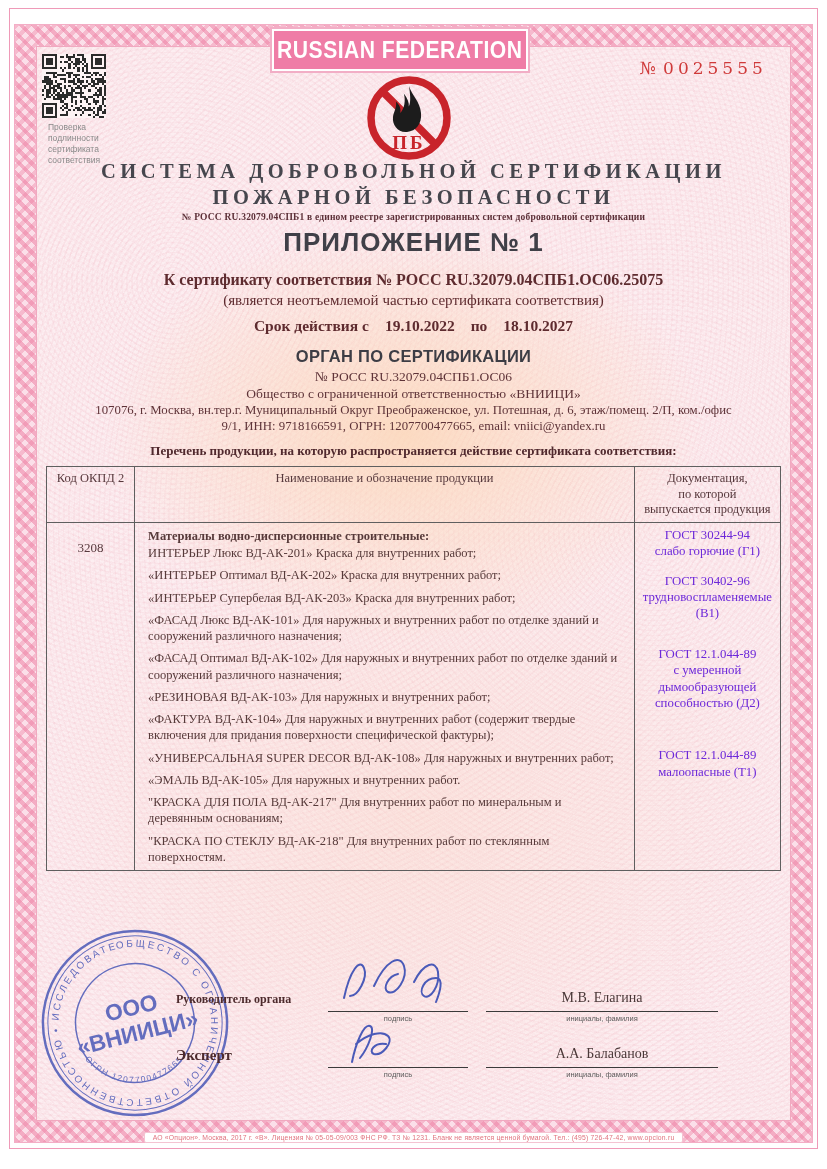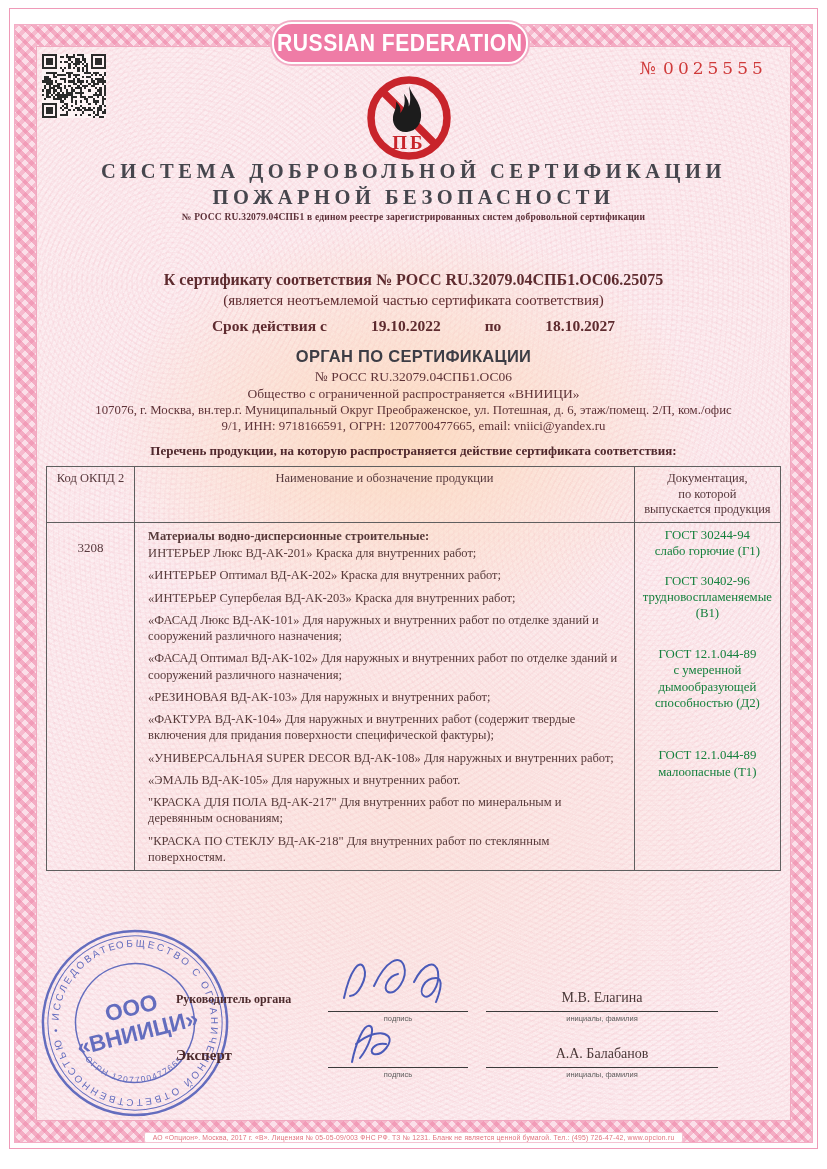--- a/index.html
+++ b/index.html
@@ -18,59 +18,59 @@
          radial-gradient(ellipse 430px 300px at 49% 36%, rgba(252,216,186,.85), rgba(252,216,186,0) 70%),
          radial-gradient(ellipse 520px 420px at 50% 72%, rgba(250,214,196,.40), rgba(250,214,196,0) 72%),
          repeating-radial-gradient(circle at 18% 22%, rgba(233,148,164,.08) 0 1.5px, transparent 1.5px 5px),
          repeating-radial-gradient(circle at 82% 45%, rgba(233,148,164,.08) 0 1.5px, transparent 1.5px 5px),
          repeating-linear-gradient(32deg, rgba(240,168,186,.07) 0 2px, transparent 2px 5px),
          repeating-linear-gradient(-32deg, rgba(240,168,186,.07) 0 2px, transparent 2px 5px),
          #fceef1;}
   .abs{position:absolute;z-index:2;}
   .ctr{left:0;right:0;text-align:center;}
   
-  #banner{left:272px;top:22px;width:252px;height:38px;background:#ef7ca6;border:2.5px solid #ffffff;
-          box-shadow:0 0 0 2px #f2aec6;border-radius:20px;display:flex;align-items:center;justify-content:center;z-index:3;}
+  #banner{left:272px;top:29px;width:252px;height:38px;background:#ef7ca6;border:2.5px solid #ffffff;
+          box-shadow:0 0 0 2px #f2aec6;border-radius:0;display:flex;align-items:center;justify-content:center;z-index:3;}
   #banner span{color:#ffffff;font-family:"Liberation Sans",sans-serif;font-weight:700;font-size:22px;
           letter-spacing:.5px;transform:scale(.96,1.12);white-space:nowrap;}
   #qrblock{left:40px;top:54px;width:96px;z-index:2;}
   #qrblock svg{display:block;width:64px;height:64px;margin-left:2px;background:#fdf3f4;}
   #qrcap{margin-top:4px;font-family:"Liberation Sans",sans-serif;font-size:8.5px;line-height:1.3;
          color:#8a8a8a;white-space:pre-line;text-align:left;padding-left:8px;}
   #serial{left:640px;top:58px;font-family:"DejaVu Serif",serif;font-size:17px;color:#cf3a3a;letter-spacing:1px;}
   #serial .digits{letter-spacing:4px;margin-left:6px;}
   #fireicon{left:364px;top:72px;width:90px;height:92px;}
   
   #title1{top:160px;font-weight:700;font-size:20.5px;letter-spacing:4.5px;color:#46464d;}
   #title2{top:186px;font-weight:700;font-size:20.5px;letter-spacing:4.5px;color:#46464d;}
   #registry{top:212px;font-weight:700;font-size:9.5px;color:#5c3038;letter-spacing:.2px;}
   #annex{top:227px;font-family:"Liberation Sans",sans-serif;font-weight:700;font-size:26px;color:#404048;letter-spacing:1px;}
   #toline{top:271px;font-weight:700;font-size:16px;color:#5e2b2f;}
   #integral{top:292px;font-weight:400;font-size:15px;color:#5e2b2f;}
   #validity{top:317px;font-weight:700;font-size:15.5px;color:#5e2b2f;}
-  #validity span{margin:0 22px;}
+  #validity span{margin:0 8px;}
   #orghdr{top:347px;font-family:"Liberation Sans",sans-serif;font-weight:700;font-size:16.5px;color:#3d3d45;letter-spacing:.3px;}
   #orgnum{top:369px;font-size:13.5px;color:#5e3338;}
   #orgname{top:386px;font-size:13.5px;color:#5e3338;}
   #addr1{top:403px;font-size:12.8px;color:#5e3338;}
   #addr2{top:419px;font-size:12.8px;color:#5e3338;}
   #intro{top:443px;font-weight:700;font-size:13px;color:#50292e;}
   
   #prodtable{left:46px;top:466px;width:735px;border-collapse:collapse;z-index:2;position:absolute;border-radius:27px;}
   #prodtable th,#prodtable td{border:1px solid #5f5f5f;vertical-align:top;}
   #prodtable th{font-weight:400;font-size:12.5px;color:#57393d;text-align:center;padding:4px 2px;}
   th.h3{white-space:pre-line;line-height:1.25;}
   #col1{width:88px;} #col2{width:499px;} #col3{width:146px;}
   td.code{text-align:center;font-size:13px;color:#57393d;padding-top:17px;margin-top:29px;}
   td.prods{padding:5px 12px 5px 13px;}
   .prod{font-size:12.5px;line-height:1.3;color:#573a3a;margin-bottom:6px;}
   .prod-list .prod:nth-child(1){font-weight:700;margin-bottom:1px;}
   .prod-list .prod:last-child{margin-bottom:0;}
   td.docs{text-align:center;padding-top:4px;}
-  .doc{font-size:12.8px;line-height:1.28;color:#15803d;white-space:pre-line;}
+  .doc{font-size:12.8px;line-height:1.28;color:#6d28d9;white-space:pre-line;}
   .doc-1{margin-top:13px;} .doc-2{margin-top:24px;} .doc-3{margin-top:36px;}
   
   #stamp{left:36px;top:924px;width:198px;height:198px;opacity:.82;transform:rotate(-14deg);}
   #headlbl{left:176px;top:992px;font-weight:700;font-size:12px;color:#4c2a2c;}
   #expertlbl{left:176px;top:1047px;font-weight:700;font-size:15px;color:#4c2a2c;}
   .sigline{border-top:1px solid #3a3a3a;height:0;}
   #sline1{left:328px;top:1011px;width:140px;} #nline1{left:486px;top:1011px;width:232px;}
   #sline2{left:328px;top:1067px;width:140px;} #nline2{left:486px;top:1067px;width:232px;}
   .smallcap{font-family:"Liberation Sans",sans-serif;font-size:7.5px;color:#5c5c5c;text-align:center;}
   #scap1{left:328px;top:1014px;width:140px;} #ncap1{left:486px;top:1014px;width:232px;}
@@ -404,46 +404,51 @@
           <rect x="15" y="27" width="1" height="1"></rect>
           <rect x="17" y="27" width="1" height="1"></rect>
           <rect x="21" y="27" width="1" height="1"></rect>
           <rect x="24" y="27" width="1" height="1"></rect>
           <rect x="25" y="27" width="1" height="1"></rect>
           <rect x="23" y="28" width="1" height="1"></rect>
           <rect x="26" y="28" width="1" height="1"></rect>
           <rect x="27" y="28" width="1" height="1"></rect>
         </g>
     </svg>
+    <div id="qrcap">Проверка
+подлинности
+сертификата
+соответствия</div>
   </div>
 
   <div id="serial" class="abs">
     <span>№</span><span class="digits">0025555</span>
   </div>
 
   <svg id="fireicon" class="abs" viewBox="0 0 90 92">
     <circle cx="45" cy="46" r="38" fill="none" stroke="#c8242b" stroke-width="7.5"></circle>
     <line x1="18" y1="19" x2="72" y2="73" stroke="#c8242b" stroke-width="7.5"></line>
     <path fill="#1c1c1c" d="M45,14 C48,24 56,29 57,41 C58,52 52,59 43,60 C34,61 28,53 29,45 C29.6,39.5 33,36 32,29.5 C36,33.5 37.2,37 36.2,41 C40.5,36.5 41.8,28.5 39.8,21.5 C43.5,26.5 45.3,30.5 44.8,34.5 C47.3,29.5 46,21.5 45,14 Z"></path>
     <text x="45" y="77" text-anchor="middle" font-family="Liberation Serif, serif" font-weight="bold" font-size="19" letter-spacing="3" fill="#c8242b">ПБ</text>
   </svg>
 
   <div id="title1" class="abs ctr">СИСТЕМА ДОБРОВОЛЬНОЙ СЕРТИФИКАЦИИ</div>
   <div id="title2" class="abs ctr">ПОЖАРНОЙ БЕЗОПАСНОСТИ</div>
   <div id="registry" class="abs ctr">№ РОСС RU.32079.04СПБ1 в едином реестре зарегистрированных систем добровольной сертификации</div>
+  <div id="annex" class="abs ctr">ПРИЛОЖЕНИЕ № 1</div>
 
   <div id="toline" class="abs ctr">К сертификату соответствия № РОСС RU.32079.04СПБ1.ОС06.25075</div>
   <div id="integral" class="abs ctr">(является неотъемлемой частью сертификата соответствия)</div>
   <div id="validity" class="abs ctr">
     <span>Срок действия с</span><span>19.10.2022</span><span>по</span><span>18.10.2027</span>
   </div>
 
   <div id="orghdr" class="abs ctr">ОРГАН ПО СЕРТИФИКАЦИИ</div>
   <div id="orgnum" class="abs ctr">№ РОСС RU.32079.04СПБ1.ОС06</div>
-  <div id="orgname" class="abs ctr">Общество с ограниченной распространяется «ВНИИЦИ»</div>
+  <div id="orgname" class="abs ctr">Общество с ограниченной ответственностью «ВНИИЦИ»</div>
   <div id="addr1" class="abs ctr">107076, г. Москва, вн.тер.г. Муниципальный Округ Преображенское, ул. Потешная, д. 6, этаж/помещ. 2/П, ком./офис</div>
   <div id="addr2" class="abs ctr">9/1, ИНН: 9718166591, ОГРН: 1207700477665, email: vniici@yandex.ru</div>
   <div id="intro" class="abs ctr">Перечень продукции, на которую распространяется действие сертификата соответствия:</div>
 
   <table id="prodtable">
     <colgroup>
         <col id="col1">
         <col id="col2">
         <col id="col3">
       </colgroup>

